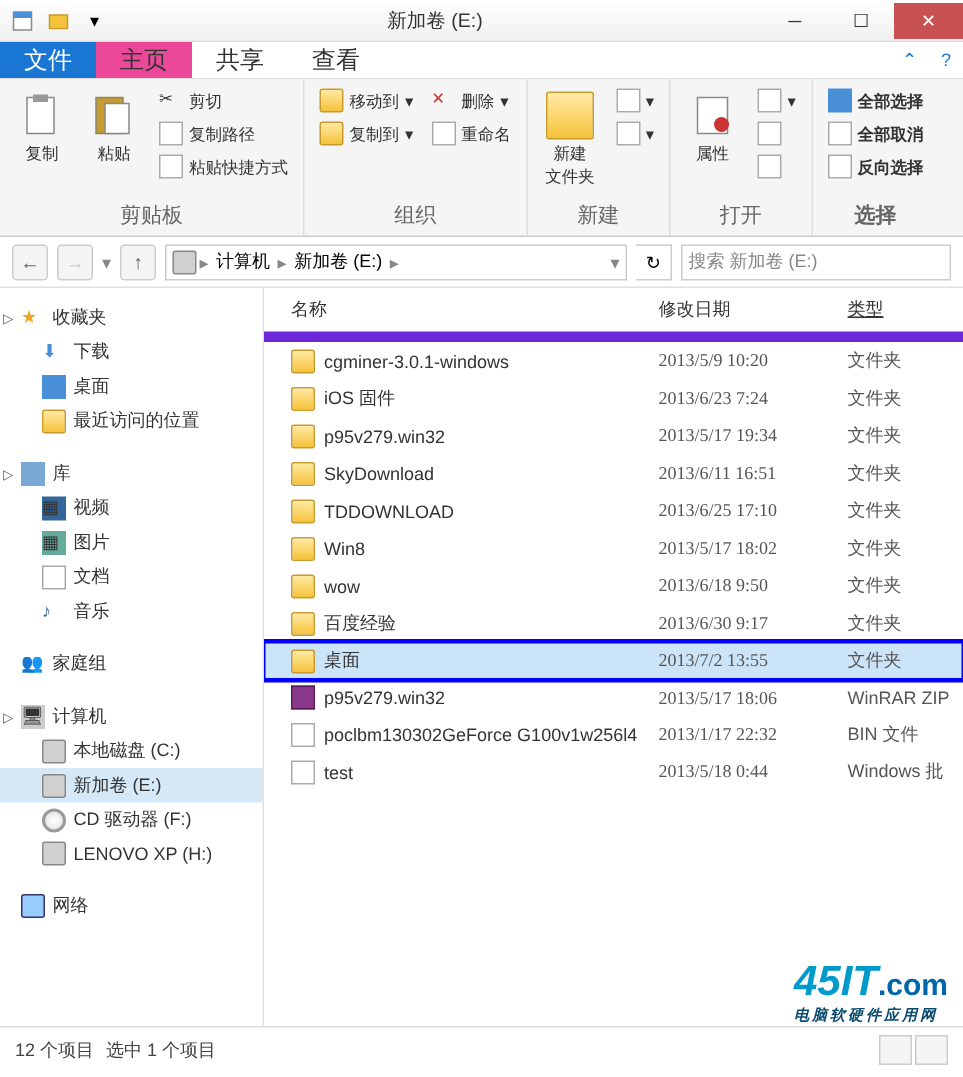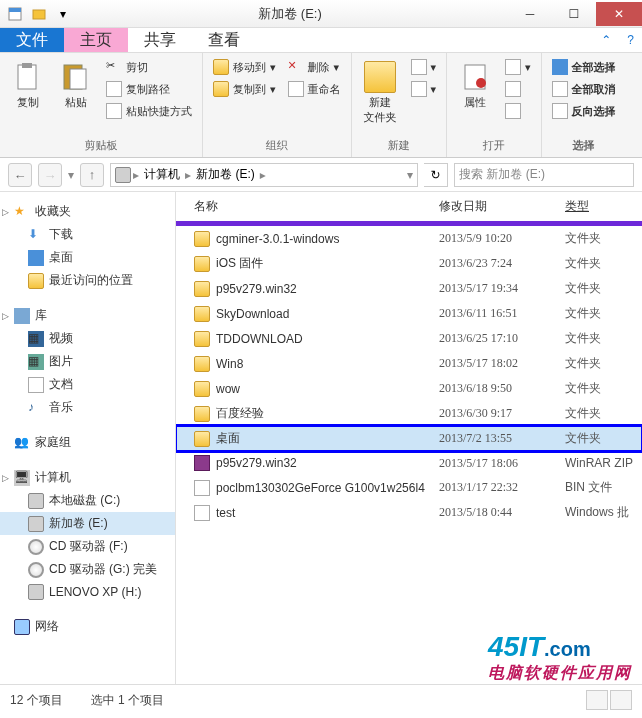--- a/index.html
+++ b/index.html
@@ -9,28 +9,28 @@
 .qat { display: flex; gap: 6px; padding-left: 6px; }
 .qat-icon { width: 18px; height: 18px; display: flex; align-items: center; justify-content: center; }
 .title-text { flex: 1; text-align: center; font-size: 13px; color: #333; }
 .win-btns { display: flex; }
 .win-btn { width: 44px; height: 24px; display: flex; align-items: center; justify-content: center; font-size: 12px; color: #333; }
 .win-close { background: #c75050; color: #fff; width: 46px; }
 
 .menubar { height: 25px; background: #fff; display: flex; align-items: stretch; border-bottom: 1px solid #ddd; }
 .menu-item { padding: 0 16px; display: flex; align-items: center; font-size: 16px; color: #333; }
 .menu-file { background: #1976d2; color: #fff; }
-.menu-active { background: #f9a8d4; }
+.menu-active { background: #ec4899; }
 .menu-spacer { flex: 1; }
 .menu-right { padding: 0 8px; display: flex; align-items: center; color: #1976d2; }
 
 .ribbon { height: 105px; background: #f5f5f5; border-bottom: 1px solid #ccc; display: flex; }
 .ribbon-group { border-right: 1px solid #ddd; padding: 4px 8px 2px; display: flex; flex-direction: column; }
 .ribbon-content { flex: 1; display: flex; align-items: flex-start; gap: 8px; }
-.ribbon-label { text-align: center; font-size: 11px; color: #666; padding: 2px 0; }
+.ribbon-label { text-align: center; font-size: 14px; color: #666; padding: 2px 0; }
 .ribbon-big { display: flex; flex-direction: column; align-items: center; gap: 2px; font-size: 11px; color: #333; padding: 4px; }
 .ribbon-big-icon { width: 32px; height: 32px; }
 .ribbon-small-stack { display: flex; flex-direction: column; gap: 2px; }
 .ribbon-small { display: flex; align-items: center; gap: 4px; font-size: 11px; color: #333; padding: 2px; white-space: nowrap; }
 .ribbon-small-icon { width: 16px; height: 16px; }
 
 .addrbar { height: 34px; display: flex; align-items: center; padding: 4px 8px; gap: 6px; border-bottom: 1px solid #e0e0e0; }
 .nav-btn { width: 24px; height: 24px; border: 1px solid #ccc; border-radius: 3px; background: #f5f5f5; display: flex; align-items: center; justify-content: center; font-size: 13px; color: #666; }
 .addr-path { flex: 1; height: 24px; border: 1px solid #ccc; display: flex; align-items: center; padding: 0 4px; gap: 2px; font-size: 12px; }
 .crumb { padding: 0 3px; }
@@ -41,44 +41,44 @@
 .content { display: flex; height: 492px; }
 .nav-pane { width: 176px; border-right: 1px solid #e0e0e0; overflow-y: auto; padding: 8px 0; }
 .nav-section { margin-bottom: 12px; }
 .nav-item { display: flex; align-items: center; gap: 5px; padding: 3px 4px 3px 28px; color: #333; position: relative; }
 .nav-header { font-weight: normal; padding-left: 14px; }
 .nav-expand { position: absolute; left: 2px; font-size: 9px; color: #666; }
 .nav-selected { background: #d4e8f8; }
 .nav-icon { width: 16px; height: 16px; flex-shrink: 0; }
 
 .file-area { flex: 1; overflow: auto; }
-.file-header { display: flex; border-bottom: 5px solid #6d28d9; }
+.file-header { display: flex; border-bottom: 7px solid #6d28d9; }
 .col { padding: 6px 8px; font-size: 12px; color: #333; border-right: 1px solid transparent; }
 .col-name { width: 255px; padding-left: 18px; }
 .col-date { width: 126px; }
 .col-type { flex: 1; text-decoration: underline; }
 .file-list { }
 .file-row { display: flex; padding: 2px 0; align-items: center; }
 .file-row.selected { background: #cce4f7; outline: 3px solid #0000ff; outline-offset: -1px; }
 .file-cell { padding: 2px 8px; font-size: 12px; color: #333; overflow: hidden; white-space: nowrap; text-overflow: ellipsis; }
 .file-name-cell { width: 255px; display: flex; align-items: center; gap: 6px; padding-left: 18px; }
 .file-date-cell { width: 126px; color: #555; font-family: Liberation Serif, serif; }
 .file-type-cell { flex: 1; color: #555; }
 .file-icon { width: 16px; height: 16px; flex-shrink: 0; }
 
-.statusbar { height: 28px; border-top: 1px solid #ddd; display: flex; align-items: center; padding: 15px 10px; gap: 28px; font-size: 12px; color: #444; }
+.statusbar { height: 28px; border-top: 1px solid #ddd; display: flex; align-items: center; padding: 15px 10px; gap: 8px; font-size: 12px; color: #444; }
 .status-spacer { flex: 1; }
 .view-btns { display: flex; gap: 2px; }
 .view-btn { width: 22px; height: 20px; border: 1px solid #ccc; background: #f5f5f5; }
 
 .watermark { position: absolute; right: 10px; bottom: 34px; font-style: italic; font-weight: bold; }
 .wm-top { font-size: 28px; }
 .wm-sl { color: #0099cc; }
 .wm-com { color: #0066aa; font-style: normal; font-size: 20px; }
-.wm-bottom { font-size: 16px; color: #be185d; letter-spacing: 2px; }
+.wm-bottom { font-size: 10px; color: #0c4a6e; letter-spacing: 2px; }
 
 
 .i-folder { background: linear-gradient(#ffe9a3, #f5c33b); border: 1px solid #c99a2e; border-radius: 2px; }
 .i-star { color: #f5a623; }
 .i-drive { background: #d0d0d0; border: 1px solid #888; border-radius: 2px; }
 .i-cd { border: 2px solid #999; border-radius: 50%; background: radial-gradient(#fff, #ddd); }
 .i-network { border: 1px solid #336; background: #9cf; border-radius: 2px; }
 .i-generic { background: #fff; border: 1px solid #aaa; }
 </style>
 </head>
@@ -311,24 +311,20 @@
         </div>
       <div class="nav-item nav-selected">
           <span class="nav-icon i-drive"></span>
           <span>新加卷 (E:)</span>
         </div>
       <div class="nav-item">
           <span class="nav-icon i-cd"></span>
           <span>CD 驱动器 (F:)</span>
         </div>
       <div class="nav-item">
-          <span class="nav-icon i-cd"></span>
-          <span>CD 驱动器 (G:) 完美</span>
-        </div>
-      <div class="nav-item">
           <span class="nav-icon i-drive"></span>
           <span>LENOVO XP (H:)</span>
         </div>
     </div>
     <div class="nav-section">
       <div class="nav-item nav-header">
           <span class="nav-icon i-network"></span>
           <span>网络</span>
         </div>
     </div>

